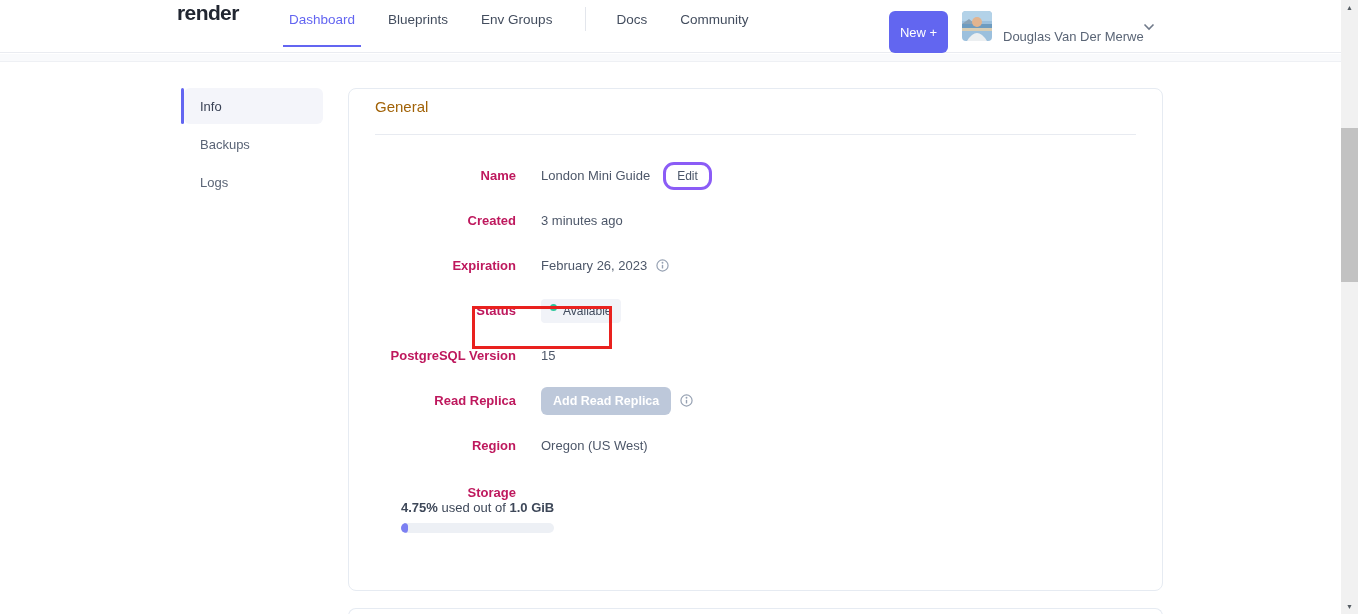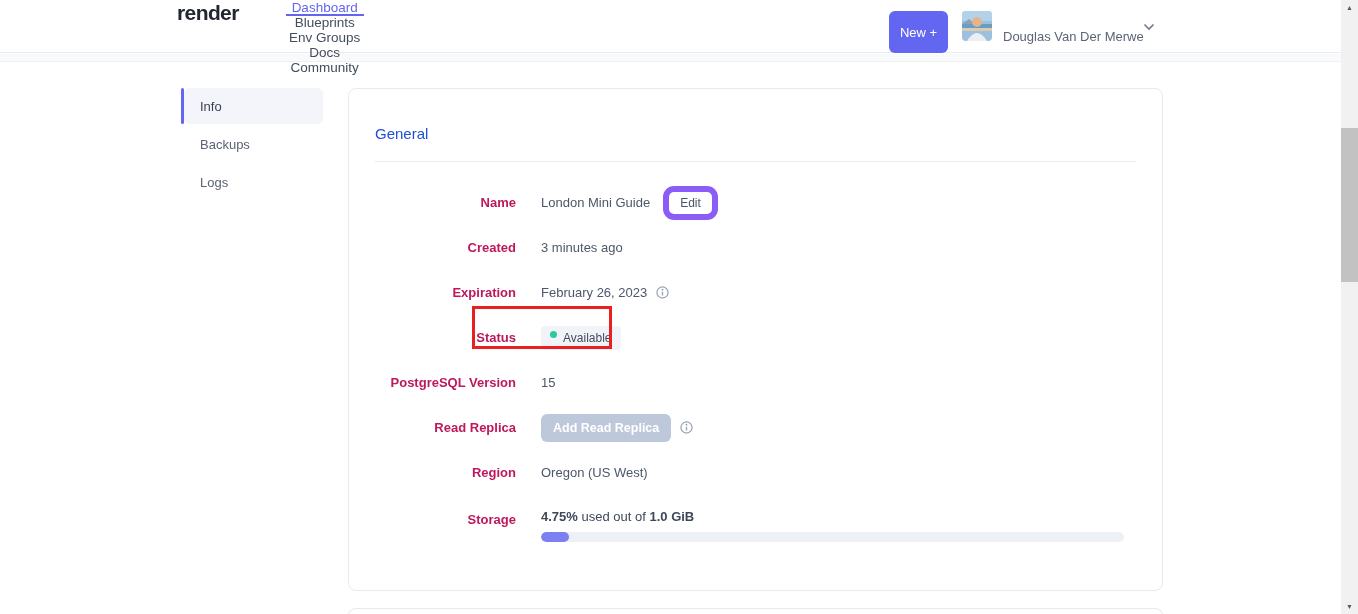--- a/index.html
+++ b/index.html
@@ -5,21 +5,21 @@
   * { box-sizing: border-box; margin: 0; padding: 0; }
   html,body { width:1358px; height:614px; overflow:hidden; background:#fff;
               font-family:"Liberation Sans", sans-serif; }
   .page { position:relative; width:1358px; height:614px; background:#fff; }
 
   
   .header { position:absolute; top:0; left:0; width:1341px; height:53px;
             background:#fff; border-bottom:1px solid #eaecf1; z-index:5; }
   .logo { position:absolute; left:177px; top:1px; font-size:21px; font-weight:bold;
           color:#212631; letter-spacing:-0.6px; }
-  .nav { position:absolute; left:286px; top:0; height:38px; display:flex; align-items:center;flex-direction:column; }
+  .nav { position:absolute; left:286px; top:0; height:38px; display:flex; align-items:center; }
   .nav-item { height:53px; display:flex; align-items:center; padding:0 3px; margin-right:27px;
               font-size:13.5px; color:#434d5e; position:relative; cursor:pointer; white-space:nowrap; }
   .nav-item.active { color:#6365f1; }
   .nav-item.active::after { content:""; position:absolute; left:-3px; right:-3px; bottom:-1px;
                             height:2px; background:#6365f1; }
   .nav-divider { width:1px; height:24px; background:#e3e6ec; margin:0 27px 0 3px; }
   .btn-new { position:absolute; left:889px; top:11px; width:59px; height:42px;
              background:#6266f0; color:#fff; font-size:13px; border:none; border-radius:6px;
              display:flex; align-items:center; justify-content:center; cursor:pointer;
              font-family:"Liberation Sans", sans-serif; }
@@ -37,39 +37,39 @@
   .side-item { height:36px; display:flex; align-items:center; padding-left:16px;
                margin-bottom:2px; font-size:13px; color:#5a6476; border-radius:6px;
                cursor:pointer; position:relative; }
   .side-item.active { background:#f4f5fa; color:#3a4255; }
   .side-item.active::before { content:""; position:absolute; left:-3px; top:0; bottom:0;
                               width:3px; background:#6366f1; border-radius:3px; }
 
   
   .card { position:absolute; left:348px; top:88px; width:815px; height:503px;
           background:#fff; border:1px solid #e6ebf2; border-radius:8px; }
-  .card-title { margin:36px 26px 0; font-size:15px; color:#1d4ed8; }
+  .card-title { margin:9px 26px 0; font-size:15px; color:#a16207; }
   .card-divider { margin:19px 26px 0; border-bottom:1px solid #e8ebf1; }
   .rows { margin-top:18px; }
   .row { display:flex; align-items:center; min-height:45px; padding-left:27px; }
   .row-label { width:140px; text-align:right; font-weight:bold; font-size:13px;
                color:#be185d; flex-shrink:0; }
   .row-value { margin-left:25px; font-size:13px; color:#4d5769;
                display:flex; align-items:center; }
-  .btn-edit { margin-left:13px; background:#fff; border:6px solid #8b5cf6; border-radius:11px;
+  .btn-edit { margin-left:13px; background:#fff; border:3px solid #8b5cf6; border-radius:11px;
               padding:4px 11px; font-size:12px; color:#4a5568; cursor:pointer;
               font-family:"Liberation Sans", sans-serif; }
   .icon-info { margin-left:9px; display:inline-flex; line-height:0; }
   .badge { background:#f1f3f8; border-radius:4px; padding:5px 10px 5px 9px; font-size:12px;
            color:#424c5e; display:inline-flex; }
   .badge-dot { width:7px; height:7px; border-radius:50%; background:#2fc89c; margin-right:6px; }
   .btn-replica { background:#bdc8da; color:#fff; border:none; border-radius:6px;
                  padding:7px 12px; font-size:12.5px; font-weight:bold; cursor:not-allowed;
                  font-family:"Liberation Sans", sans-serif; }
-  .row-storage { align-items:flex-start; margin-top:14px; }
+  .row-storage { align-items:flex-start; margin-top:14px;flex-direction:column; }
   .storage-block { margin-left:25px; flex:1; margin-right:38px; }
   .storage-text { font-size:13px; color:#3e4859; }
   .storage-text .b { font-weight:bold; }
   .progress-track { margin-top:8px; height:10px; width:100%; background:#edf0f5;
                     border-radius:6px; overflow:hidden; }
   .progress-fill { height:100%; background:#7c80f2; border-radius:6px; }
 
   
   .annotation-box { position:absolute; left:472px; top:306px; width:140px; height:43px;
                     border:3px solid #e9211e; z-index:10; pointer-events:none; }

